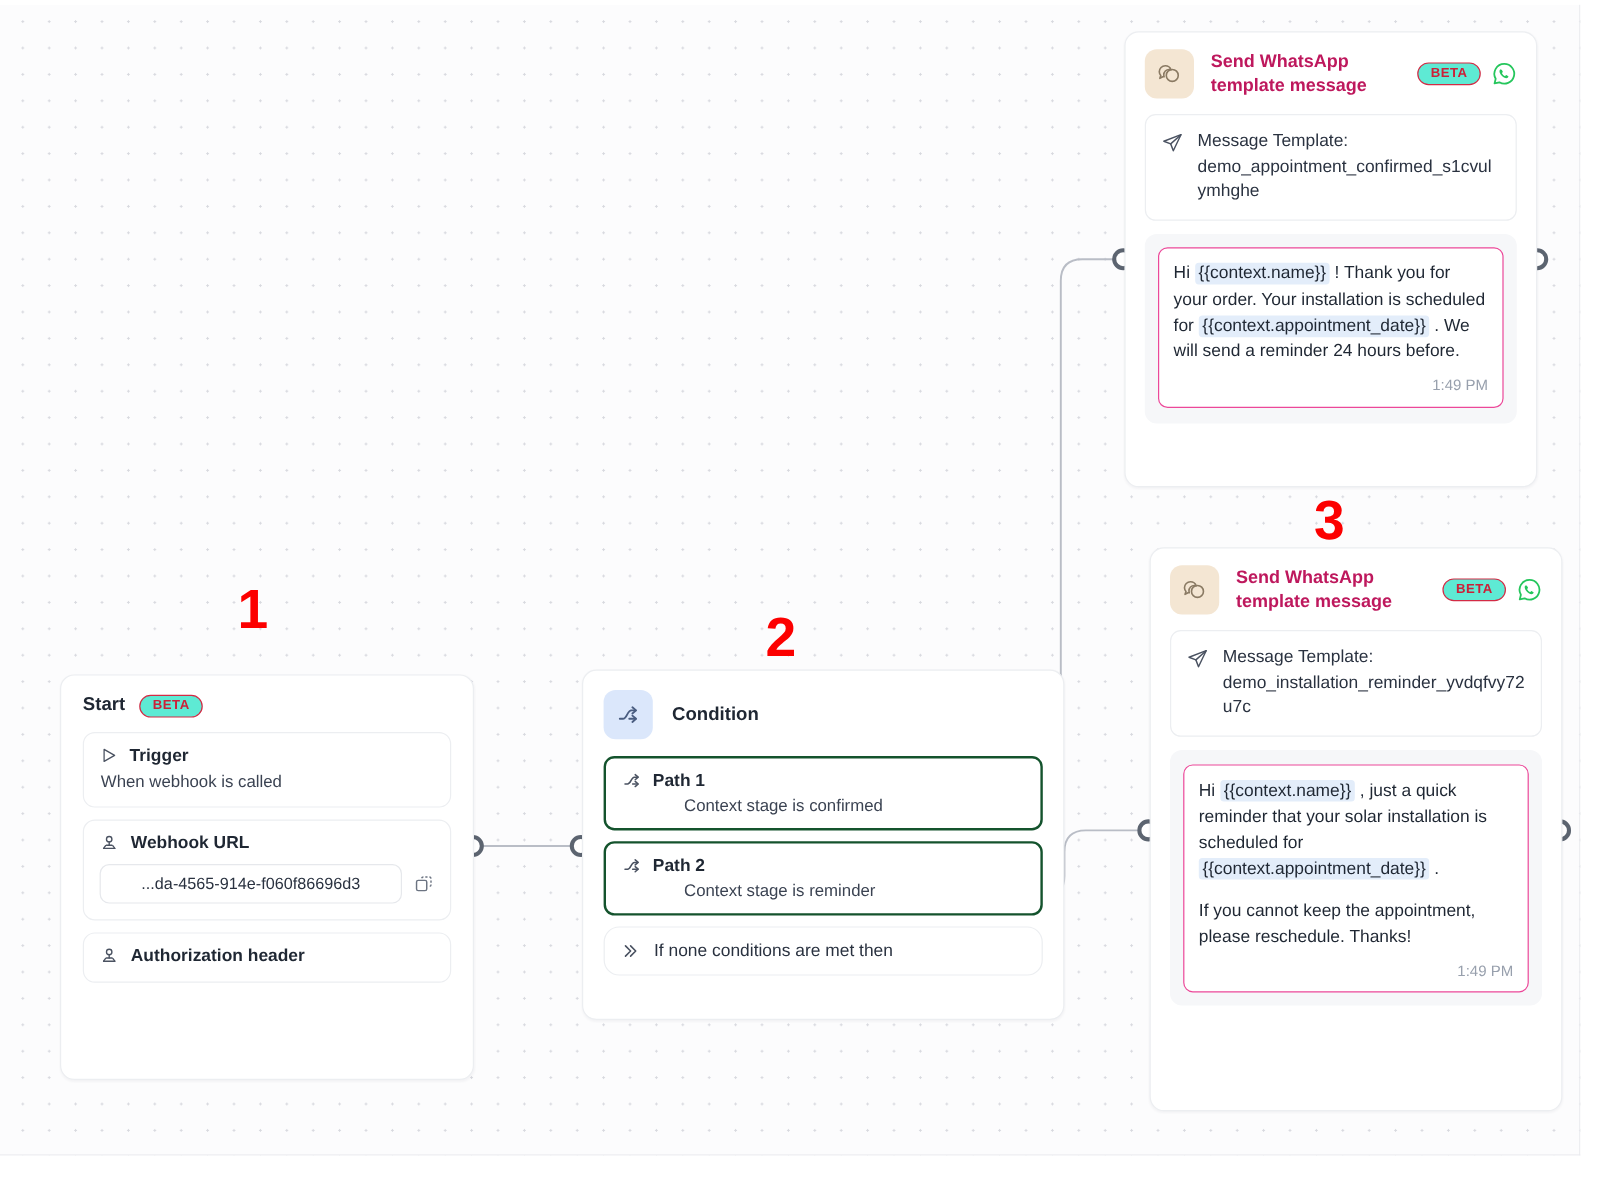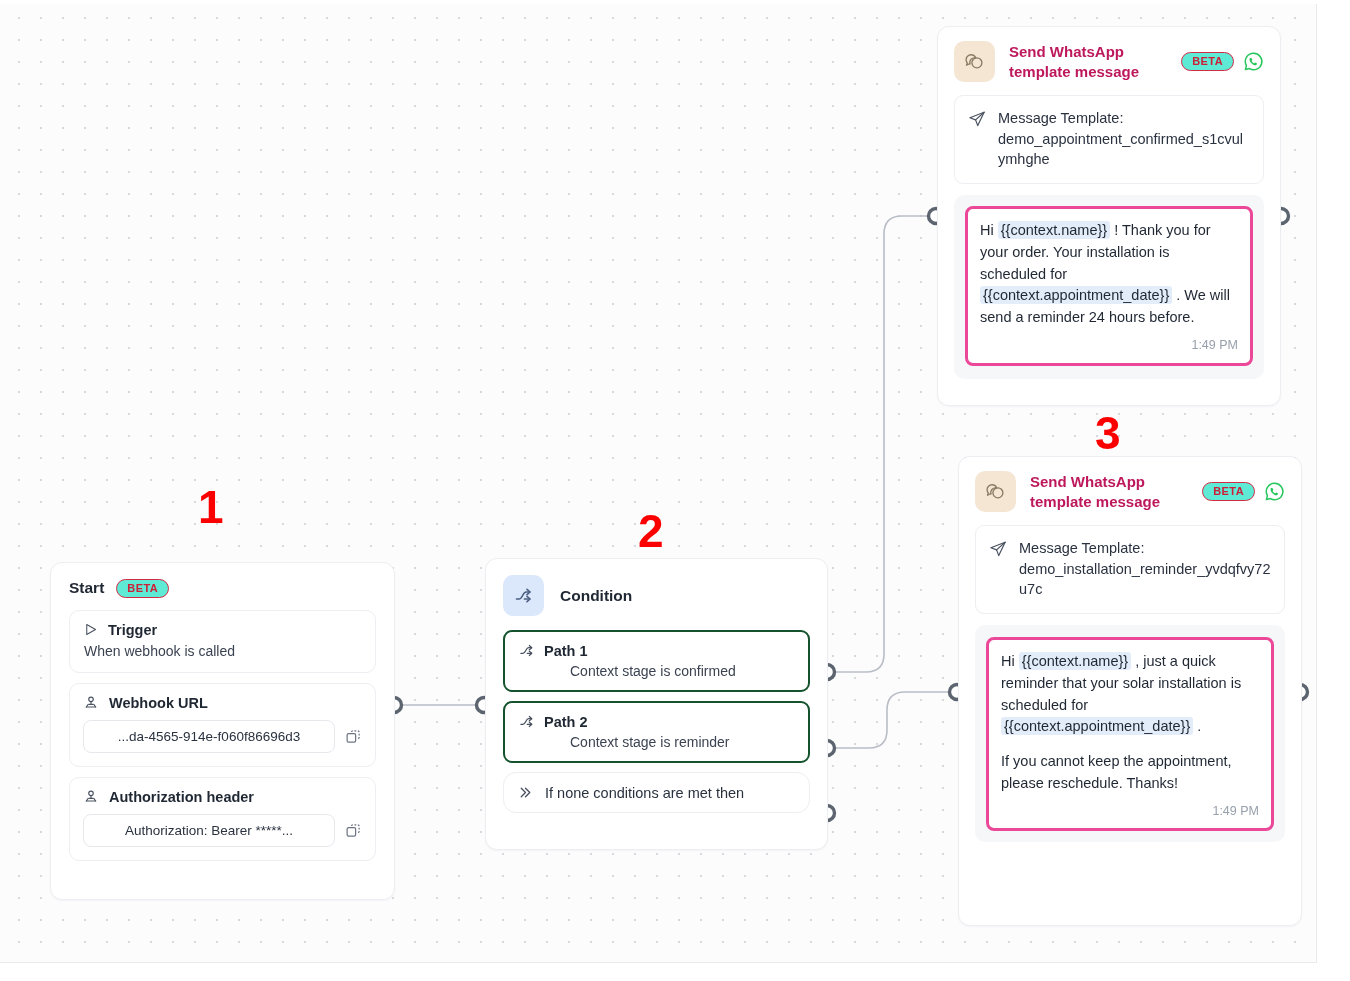--- a/index.html
+++ b/index.html
@@ -75,21 +75,21 @@
   .sub-desc { font-size: 14px; color: #3b4352; margin-top: 5px; padding-left: 1px; }
   .field-row { display: flex; align-items: center; gap: 10px; margin-top: 9px; }
   .field-box {
     flex: 1; border: 1px solid #e6e8ec; border-radius: 8px;
     padding: 8px 11px; font-size: 13.5px; color: #2a3240;
     white-space: nowrap; overflow: hidden; text-overflow: ellipsis;
     text-align: center; background: #fff;
   }
 
   
-  #node-condition { left: 485px; top: 558px; width: 343px; height: 292px; padding: 16px 17px 14px; }
+  #node-condition { left: 485px; top: 558px; width: 402px; height: 292px; padding: 16px 17px 14px; }
   .cond-head { display: flex; align-items: center; gap: 16px; margin-bottom: 14px; }
   .icon-tile {
     width: 41px; height: 41px; border-radius: 10px;
     display: flex; align-items: center; justify-content: center; flex: 0 0 auto;
   }
   .icon-tile.blue { background: #dbe7fb; }
   .icon-tile.beige { background: #f4e6d3; }
   .cond-title { font-size: 15.5px; font-weight: 700; color: #1f2733; }
   .path-card {
     border: 2px solid #14532d; border-radius: 9px;
@@ -119,21 +119,21 @@
     display: flex; gap: 12px; align-items: flex-start;
   }
   .tmpl-text { font-size: 14.5px; color: #2a3240; line-height: 1.43; word-break: break-word; }
 
   .bubble-wrap {
     margin-top: 11px; background: #f6f7f9; border-radius: 10px;
     padding: 12px 11px 11px;
   }
   #node-wa-1 .bubble-wrap { background: #f6f7f9; padding: 11px 11px 13px; }
   .bubble {
-    background: #ffffff; border: 3px solid #ec4899; border-radius: 8px;
+    background: #ffffff; border: 1px solid #ec4899; border-radius: 8px;
     padding: 11px 12px 8px; font-size: 14.5px; color: #1f2733; line-height: 1.5;
   }
   .var {
     background: #e3edfa; color: #1f2733; border-radius: 3px;
     padding: 1px 3px;
   }
   .bubble-time {
     display: block; text-align: right; font-size: 12.5px;
     color: #98a0ad; margin-top: 7px;
   }
@@ -249,29 +249,20 @@
         <span>
           <svg class="ic" width="16" height="16" viewBox="0 0 24 24" fill="none" stroke="#4a5261" stroke-width="1.7" stroke-linecap="round">
             <circle cx="12" cy="6.5" r="3.4"></circle>
             <path d="M12 10v4"></path>
               <path d="M5 18h14"></path>
             <path d="M7.5 14.5 5 18M16.5 14.5 19 18"></path>
             <path d="M8.5 14h7"></path>
           </svg>
         </span>
         <span class="sub-title">Authorization header</span>
-      </div>
-      <div class="field-row">
-        <div class="field-box">Authorization: Bearer *****...</div>
-        <span>
-          <svg class="ic" width="17" height="17" viewBox="0 0 24 24" fill="none" stroke="#6c7482" stroke-width="1.7" stroke-linejoin="round">
-            <rect x="3" y="8" width="12" height="12" rx="2"></rect>
-            <path d="M9 5.5 A2 2 0 0 1 11 4 h7 a2 2 0 0 1 2 2 v7 a2 2 0 0 1 -1.5 2" stroke-dasharray="2.6 2.2"></path>
-          </svg>
-        </span>
       </div>
     </div>
   </div>
 
   <div class="node" id="node-condition">
     <div class="cond-head">
       <span class="icon-tile blue">
         <svg class="ic" width="21" height="21" viewBox="0 0 24 24" fill="none" stroke="#4a5d80" stroke-width="1.8" stroke-linecap="round" stroke-linejoin="round">
           <path d="M4 16h3c4 0 4-8 8-8h4"></path>
           <polyline points="16,5 19.5,8 16,11"></polyline>

